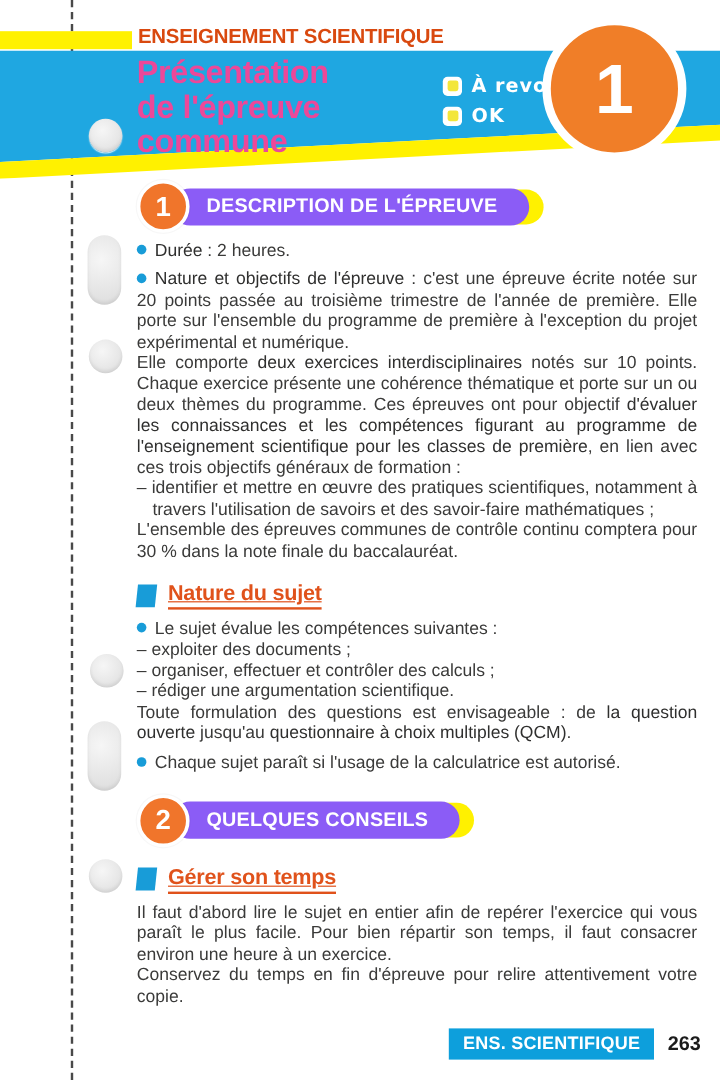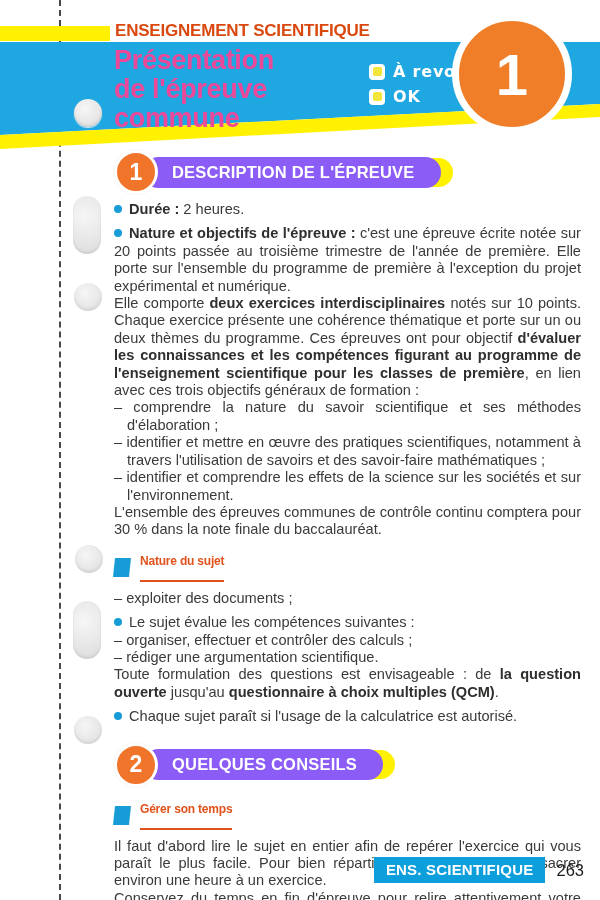--- a/index.html
+++ b/index.html
@@ -77,46 +77,46 @@
   .sec-pill-accent{
     position:absolute; top:1px; bottom:1px; left:20px; right:-12px;
     background:#fff100; border-radius:16px; z-index:0;
   }
   .sec-pill{
     position:relative; z-index:1; display:inline-flex; align-items:center;
     height:31px; padding:0 26px 0 29px; background:#8b5cf6; border-radius:16px;
     color:#fff; font-size:16.5px; font-weight:700; letter-spacing:.2px; white-space:nowrap;
   }
   .blk{margin:0; font-size:14.6px; line-height:17.4px; text-align:justify;}
-  .blk b{font-weight:700; color:#2f2f2e;}
+  .blk b{font-weight:400; color:#2f2f2e;}
   .bullet{margin-top:7px;}
   .dot{
     display:inline-block; width:8px; height:8px; border-radius:50%;
     background:#189cd8; margin-right:7px; transform:translateY(-1px);
   }
   .dash{padding-left:13px; text-indent:-13px;}
   .subheading{display:flex; align-items:center; margin:15px 0 8px;}
   .sq{
     width:16px; height:19px; background:#189cd8; margin-right:10px;
     transform:skewX(-6deg); flex:0 0 auto;
   }
   .sh-text{
-    color:#e0521b; font-size:12px; font-weight:700; letter-spacing:-.2px;
-    border-bottom:2.5px solid #e0521b; padding-bottom:12px;
+    color:#e0521b; font-size:18px; font-weight:700; letter-spacing:-.2px;
+    border-bottom:2.5px solid #e0521b; padding-bottom:1px;text-decoration:underline;
   }
   .section2{margin-top:17px;}
   .footer{
     position:absolute; top:857px; right:16px;
     display:flex; align-items:center; gap:11px; z-index:2;
   }
   .badge{
     background:#0d9fdc; color:#fff; font-size:15px; font-weight:700;
     padding:4px 12px 5px; letter-spacing:.2px;
   }
-  .pnum{color:#1b1b1b; font-size:16.5px; font-weight:400;}
+  .pnum{color:#1b1b1b; font-size:16.5px; font-weight:700;}
 </style>
 </head>
 <body>
 
 <div class="page">
 
   <div class="cutline"></div>
   <div class="topstripe"></div>
 
   <div class="banner"></div>
@@ -165,30 +165,28 @@
         </span>
         <span class="sec-pill-wrap">
           <span class="sec-pill-accent"></span>
           <span class="sec-pill">DESCRIPTION DE L'ÉPREUVE</span>
         </span>
       </div>
       <div>
           <p class="blk bullet"><span class="dot"></span><b>Durée : </b><span>2 heures.</span></p>
           <p class="blk bullet"><span class="dot"></span><b>Nature et objectifs de l'épreuve : </b><span>c'est une épreuve écrite notée sur 20 points passée au troisième trimestre de l'année de première. Elle porte sur l'ensemble du programme de première à l'exception du projet expérimental et numérique.</span></p>
           <p class="blk para"><span>Elle comporte </span><b>deux exercices interdisciplinaires</b><span> notés sur 10 points. Chaque exercice présente une cohérence thématique et porte sur un ou deux thèmes du programme. Ces épreuves ont pour objectif </span><b>d'évaluer les connaissances et les compétences figurant au programme de l'enseignement scientifique pour les classes de première</b><span>, en lien avec ces trois objectifs généraux de formation :</span></p>
-          <p class="blk dash">– <span>comprendre la nature du savoir scientifique et ses méthodes d'élaboration ;</span></p>
           <p class="blk dash">– <span>identifier et mettre en œuvre des pratiques scientifiques, notamment à travers l'utilisation de savoirs et des savoir-faire mathématiques ;</span></p>
-          <p class="blk dash">– <span>identifier et comprendre les effets de la science sur les sociétés et sur l'environnement.</span></p>
           <p class="blk para"><span>L'ensemble des épreuves communes de contrôle continu comptera pour 30 % dans la note finale du baccalauréat.</span></p>
           <div class="subheading">
             <span class="sq"></span>
             <span class="sh-text">Nature du sujet</span>
           </div>
+          <p class="blk bullet"><span class="dot"></span><span>Le sujet évalue les compétences suivantes :</span></p>
           <p class="blk dash">– <span>exploiter des documents ;</span></p>
-          <p class="blk bullet"><span class="dot"></span><span>Le sujet évalue les compétences suivantes :</span></p>
           <p class="blk dash">– <span>organiser, effectuer et contrôler des calculs ;</span></p>
           <p class="blk dash">– <span>rédiger une argumentation scientifique.</span></p>
           <p class="blk para"><span>Toute formulation des questions est envisageable : de </span><b>la question ouverte</b><span> jusqu'au </span><b>questionnaire à choix multiples (QCM)</b><span>.</span></p>
           <p class="blk bullet"><span class="dot"></span><span>Chaque sujet paraît si l'usage de la calculatrice est autorisé.</span></p>
         </div>
     </section>
 
     <section class="section2">
       <div class="sec-header">
         <span class="sec-num">

